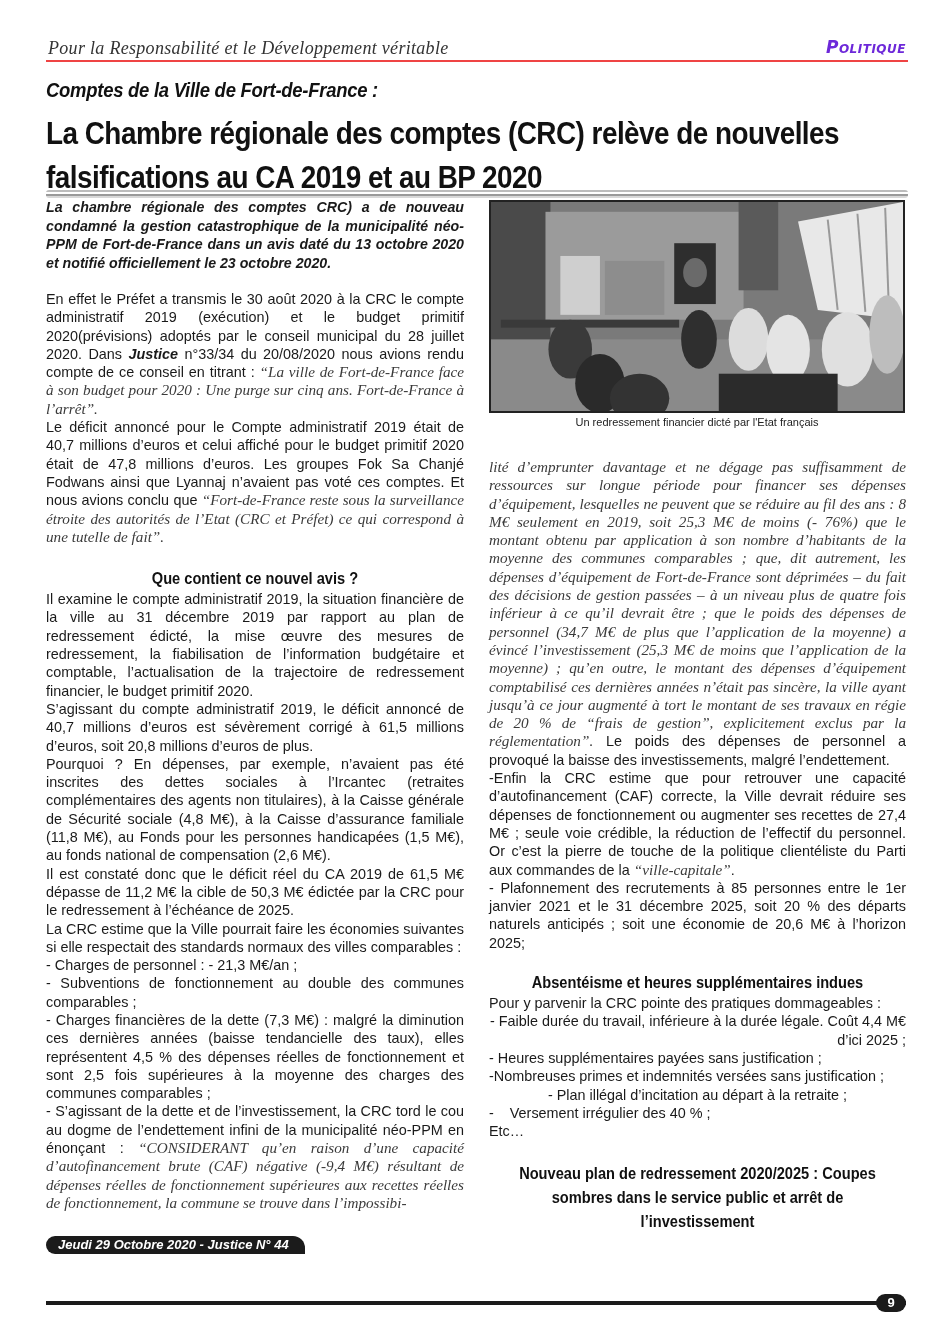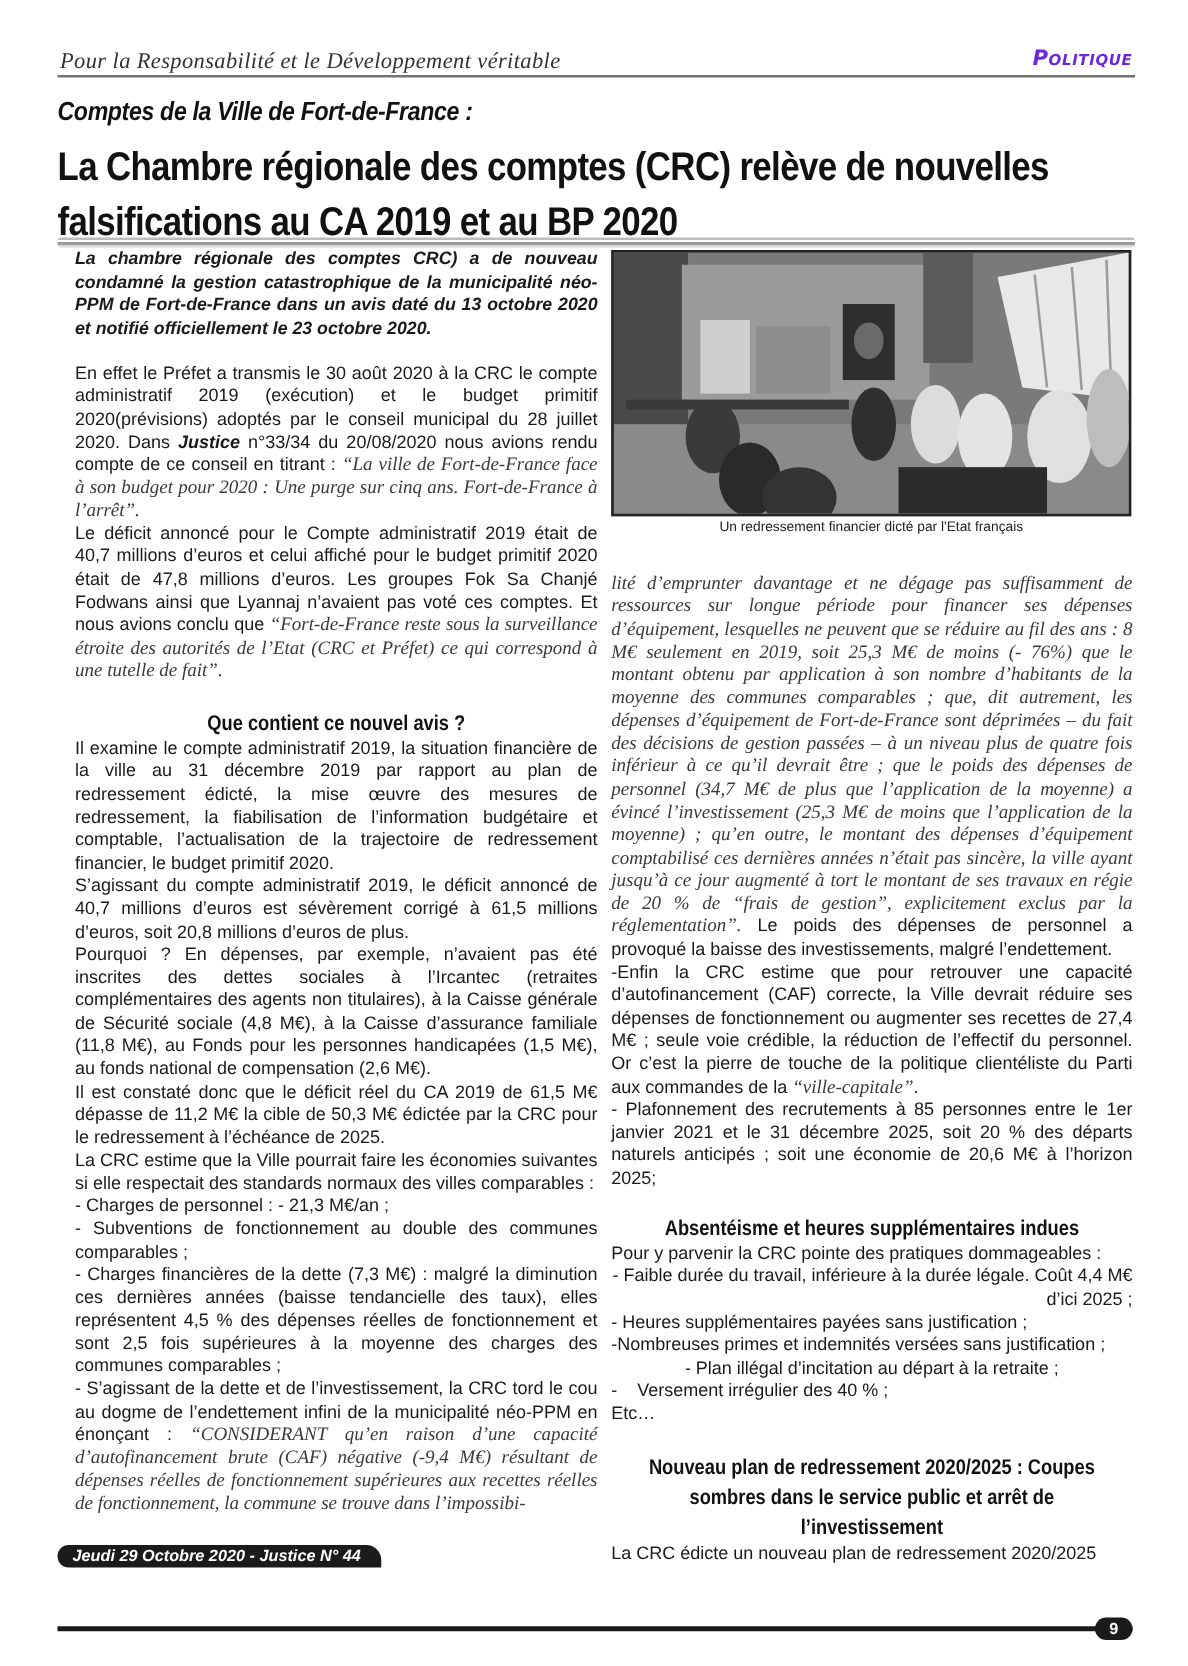--- a/index.html
+++ b/index.html
@@ -1,29 +1,29 @@
 <!DOCTYPE html>
 <html><head>
 <meta charset="utf-8">
 <style>
   * { box-sizing: border-box; margin: 0; padding: 0; }
   html, body { width: 950px; height: 1333px; background: #ffffff; overflow: hidden; }
   body { position: relative; font-family: "Liberation Sans", sans-serif; color: #1a1a1a; }
 
-  .page-header { position: absolute; left: 46px; top: 36px; width: 862px; height: 26px; border-bottom: 2px solid #737373; }
+  .page-header { position: absolute; left: 46px; top: 36px; width: 862px; height: 26px; border-bottom: 2px solid #ef4444; }
   .tagline { position: absolute; left: 2px; top: 2px; font-family: "Liberation Serif", serif; font-style: italic; font-size: 18px; color: #333; letter-spacing: 0.3px; }
   .section-name { position: absolute; right: 2px; top: 1px; font-family: "DejaVu Sans", sans-serif; font-weight: bold; font-style: italic; font-size: 17px; font-variant: small-caps; color: #6d28d9; letter-spacing: 0.5px; }
 
   .kicker { position: absolute; left: 46px; top: 78px; font-family: "Liberation Sans", sans-serif; font-weight: bold; font-style: italic; font-size: 21px; color: #111; transform: scaleX(0.88); transform-origin: left top; letter-spacing: -0.3px; }
   .headline { position: absolute; left: 46px; top: 111px; width: 990px; font-family: "Liberation Sans", sans-serif; font-weight: bold; font-size: 32px; line-height: 44px; color: #111; transform: scaleX(0.872); transform-origin: left top; letter-spacing: -0.6px; }
 
   .rule-double { position: absolute; left: 46px; top: 190px; width: 862px; height: 8px; background: linear-gradient(#bcbcbc 0, #bcbcbc 2px, #fff 2px, #fff 4px, #9a9a9a 4px, #9a9a9a 6px, #d8d8d8 6px); border-radius: 3px; }
 
   .col { position: absolute; font-size: 14.4px; line-height: 18.3px; text-align: justify; }
-  .col-left { left: 60px; top: 198px; width: 418px; }
+  .col-left { left: 46px; top: 198px; width: 418px; }
   .col-right { left: 489px; top: 458px; width: 417px; }
 
   p { margin: 0; }
   .chapo { font-weight: bold; font-style: italic; font-size: 14.2px; line-height: 18.5px; margin-bottom: 18px; }
   .quote { font-family: "Liberation Serif", serif; font-style: italic; font-size: 15.2px; color: #3a3a3a; }
   .subhead { font-family: "Liberation Sans", sans-serif; font-weight: bold; font-size: 17px; text-align: center; line-height: 22px; transform: scaleX(0.86); color: #111; }
   .sp-top2 { margin-top: 22px; }
   .sp-top3 { margin-top: 20px; }
 
   .photo { position: absolute; left: 489px; top: 200px; width: 416px; height: 213px; background: #6e6e6e; border: 2px solid #222; overflow: hidden; }
@@ -101,18 +101,17 @@
   <h2 class="subhead sp-top3">Absentéisme et heures supplémentaires indues</h2>
   <p style="text-align:left">Pour y parvenir la CRC pointe des pratiques dommageables :</p>
   <p style="text-align:right">- Faible durée du travail, inférieure à la durée légale. Coût 4,4 M€ d’ici 2025 ;</p>
   <p style="text-align:left">- Heures supplémentaires payées sans justification ;</p>
   <p style="text-align:left">-Nombreuses primes et indemnités versées sans justification ;</p>
   <p style="text-align:center">- Plan illégal d’incitation au départ à la retraite ;</p>
   <p style="text-align:left;white-space:pre">-    Versement irrégulier des 40 % ;</p>
   <p style="text-align:left">Etc…</p>
 
   <h2 class="subhead sp-top2" style="line-height:24px">Nouveau plan de redressement 2020/2025 : Coupes sombres dans le service public et arrêt de l’investissement</h2>
-  <p style="text-align:left">La CRC édicte un nouveau plan de redressement 2020/2025</p>
 </div>
 
 <div class="footer-line"></div>
 <div class="footer-tab">Jeudi 29 Octobre 2020 - Justice N° 44</div>
 <div class="page-num">9</div>
 
 </body></html>

